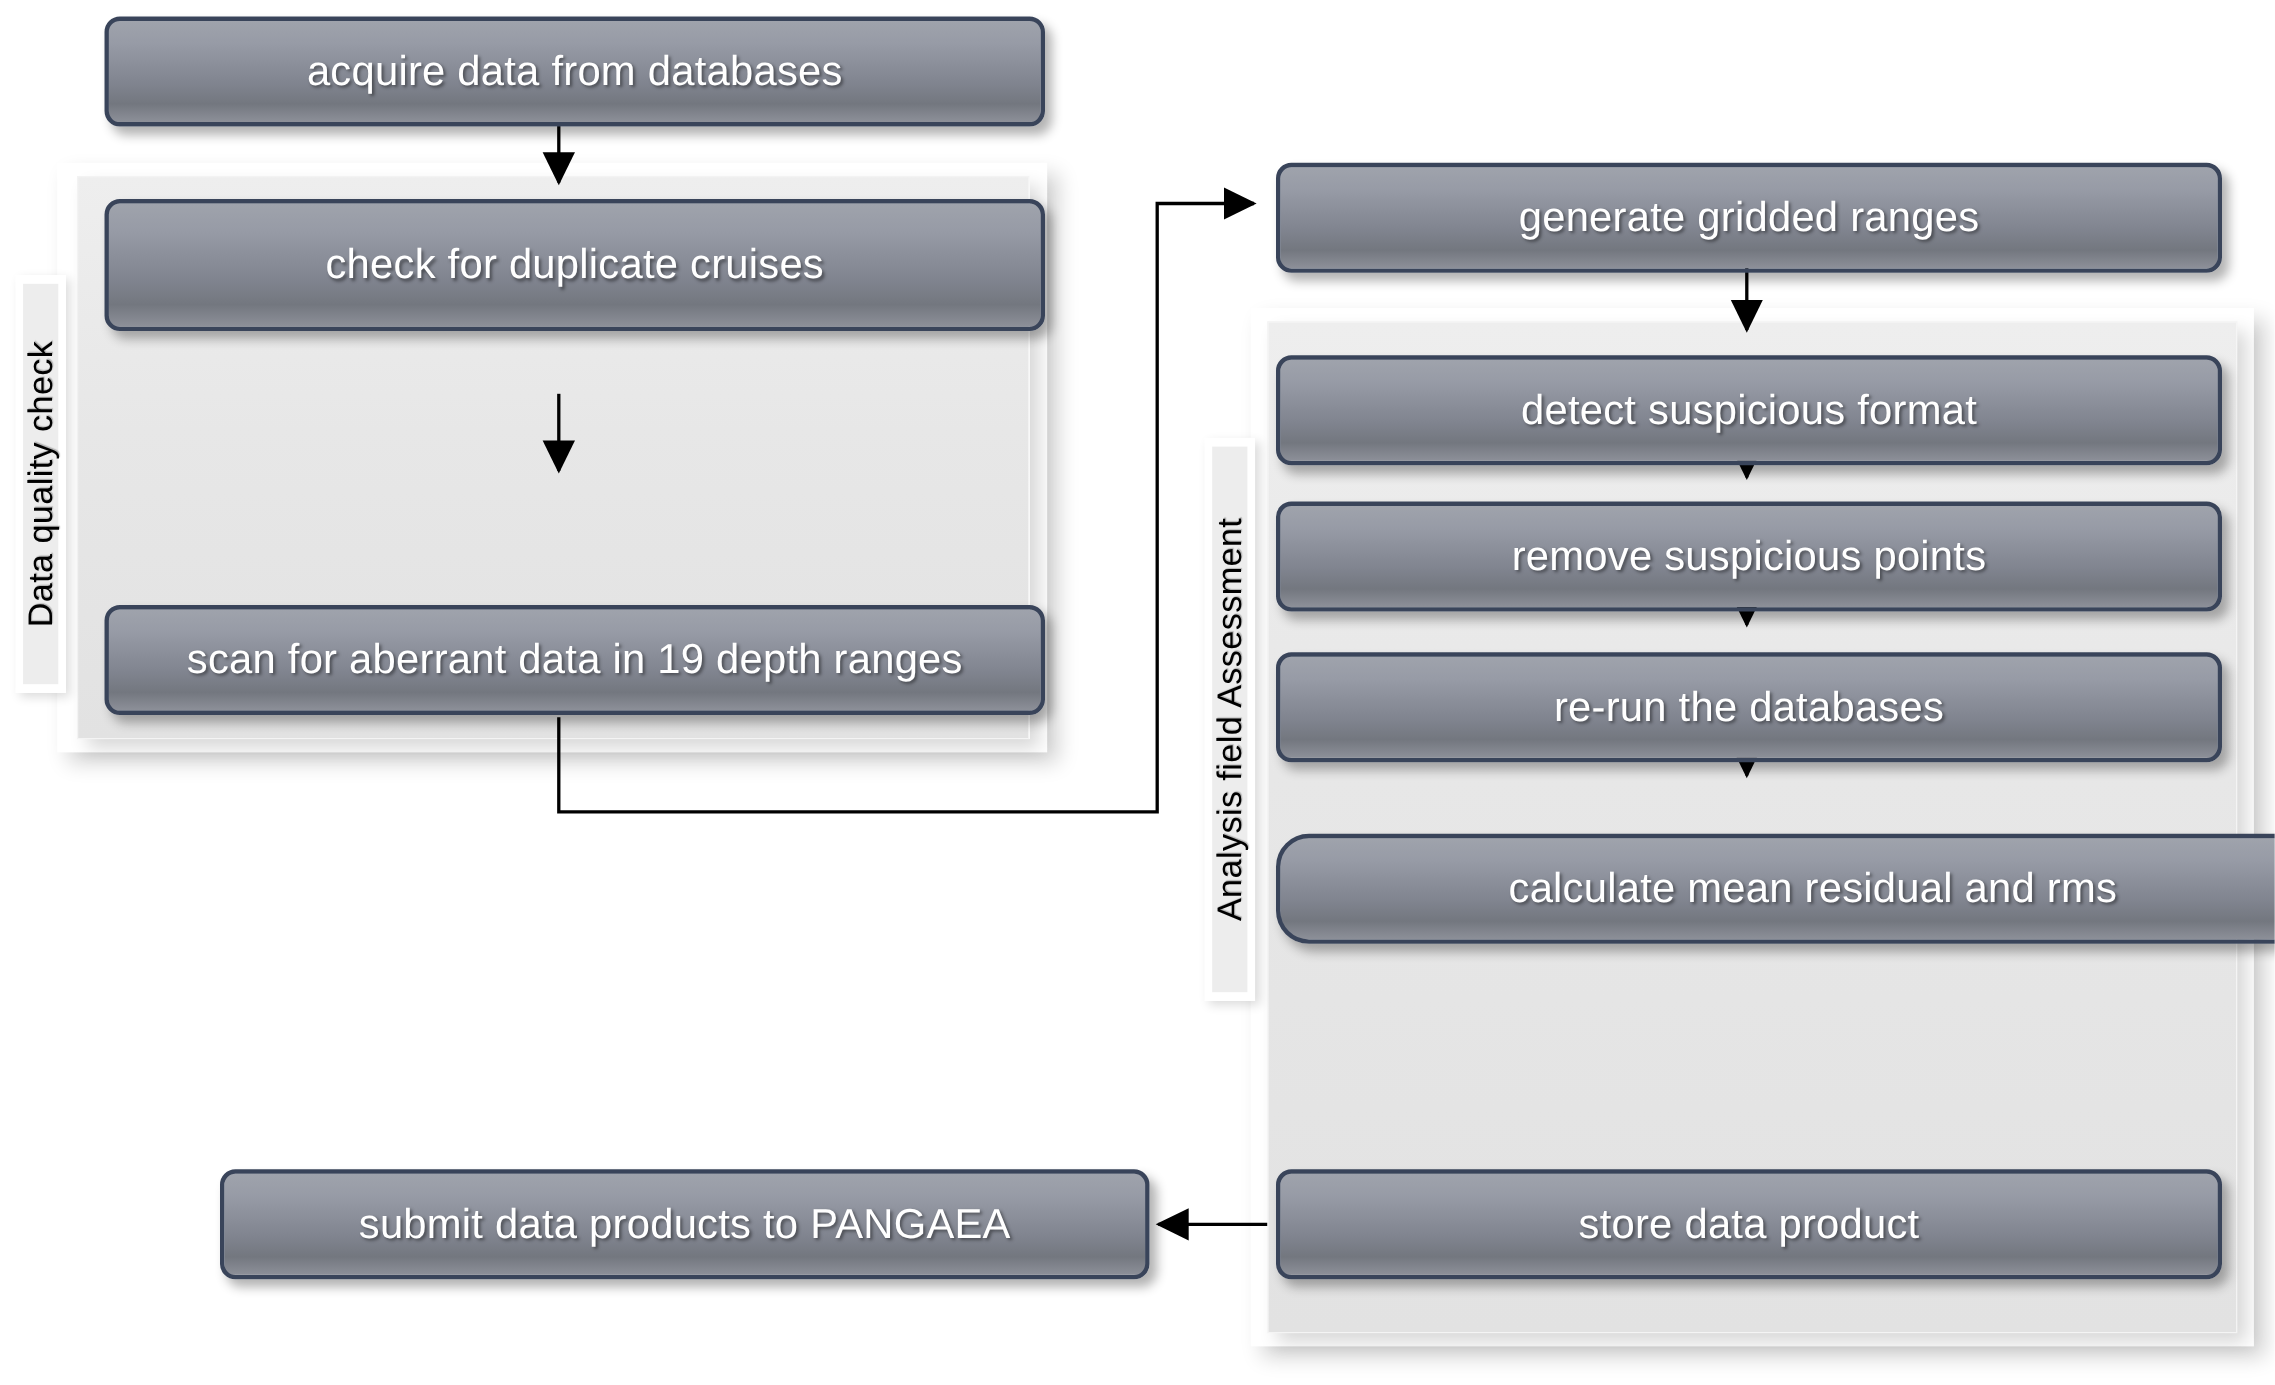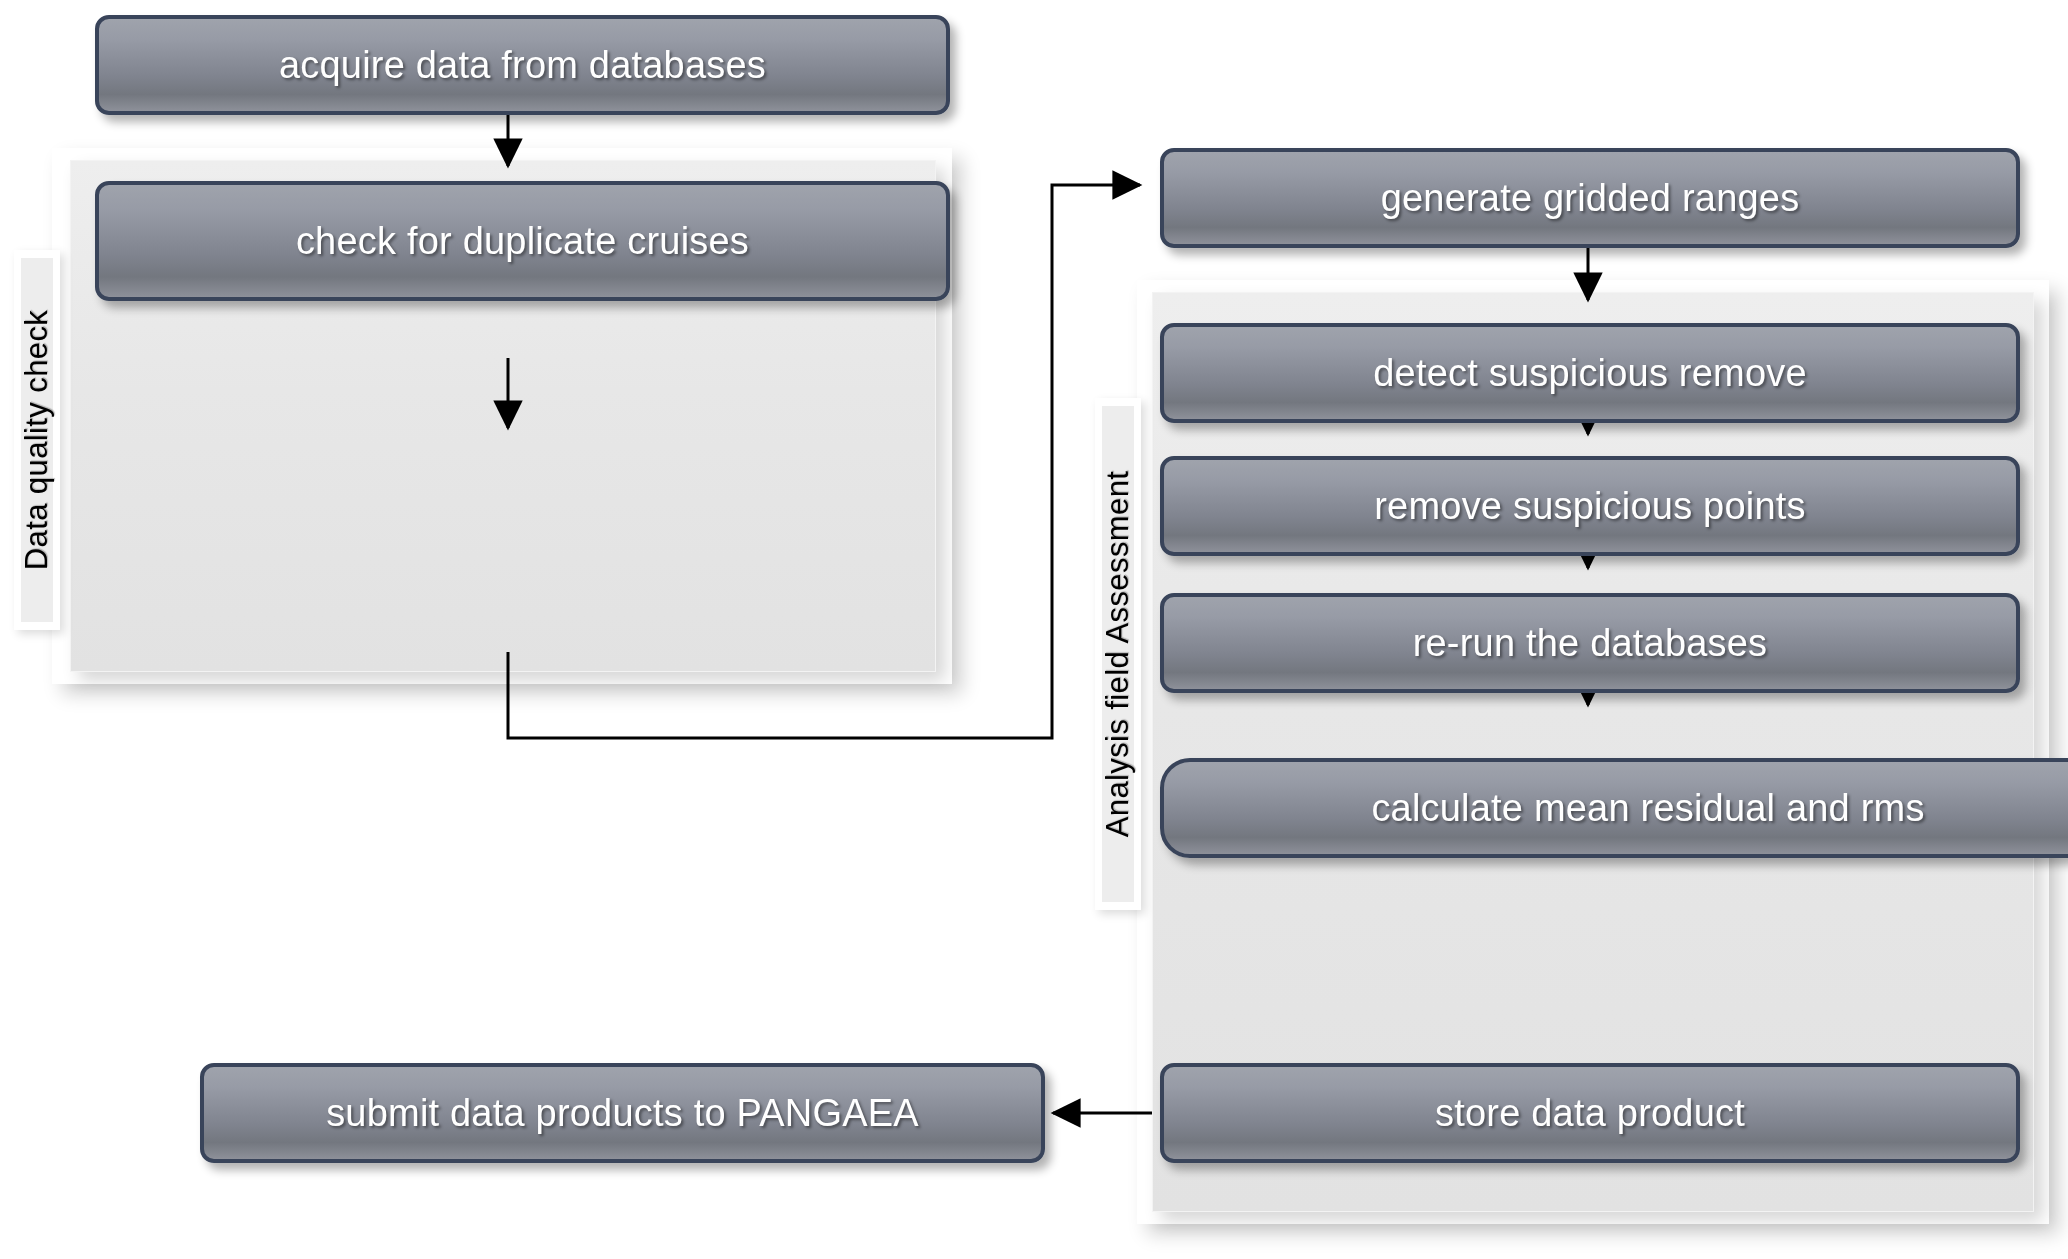--- a/index.html
+++ b/index.html
@@ -143,27 +143,30 @@
 
   <div class="node" style="left:95px; top:15px; width:855px; height:100px;">
     <span>acquire data from databases</span>
   </div>
 
   <div class="node" style="left:95px; top:181px; width:855px; height:120px;">
     <span>check for duplicate cruises</span>
   </div>
 
 
+  <div class="node" style="left:95px; top:550px; width:855px; height:100px;">
+    <span>scan for aberrant data in 19 depth ranges</span>
+  </div>
 
   <div class="node" style="left:1160px; top:148px; width:860px; height:100px;">
     <span>generate gridded ranges</span>
   </div>
 
   <div class="node" style="left:1160px; top:323px; width:860px; height:100px;">
-    <span>detect suspicious remove</span>
+    <span>detect suspicious format</span>
   </div>
 
   <div class="node" style="left:1160px; top:456px; width:860px; height:100px;">
     <span>remove suspicious points</span>
   </div>
 
   <div class="node" style="left:1160px; top:593px; width:860px; height:100px;">
     <span>re-run the databases</span>
   </div>
 

